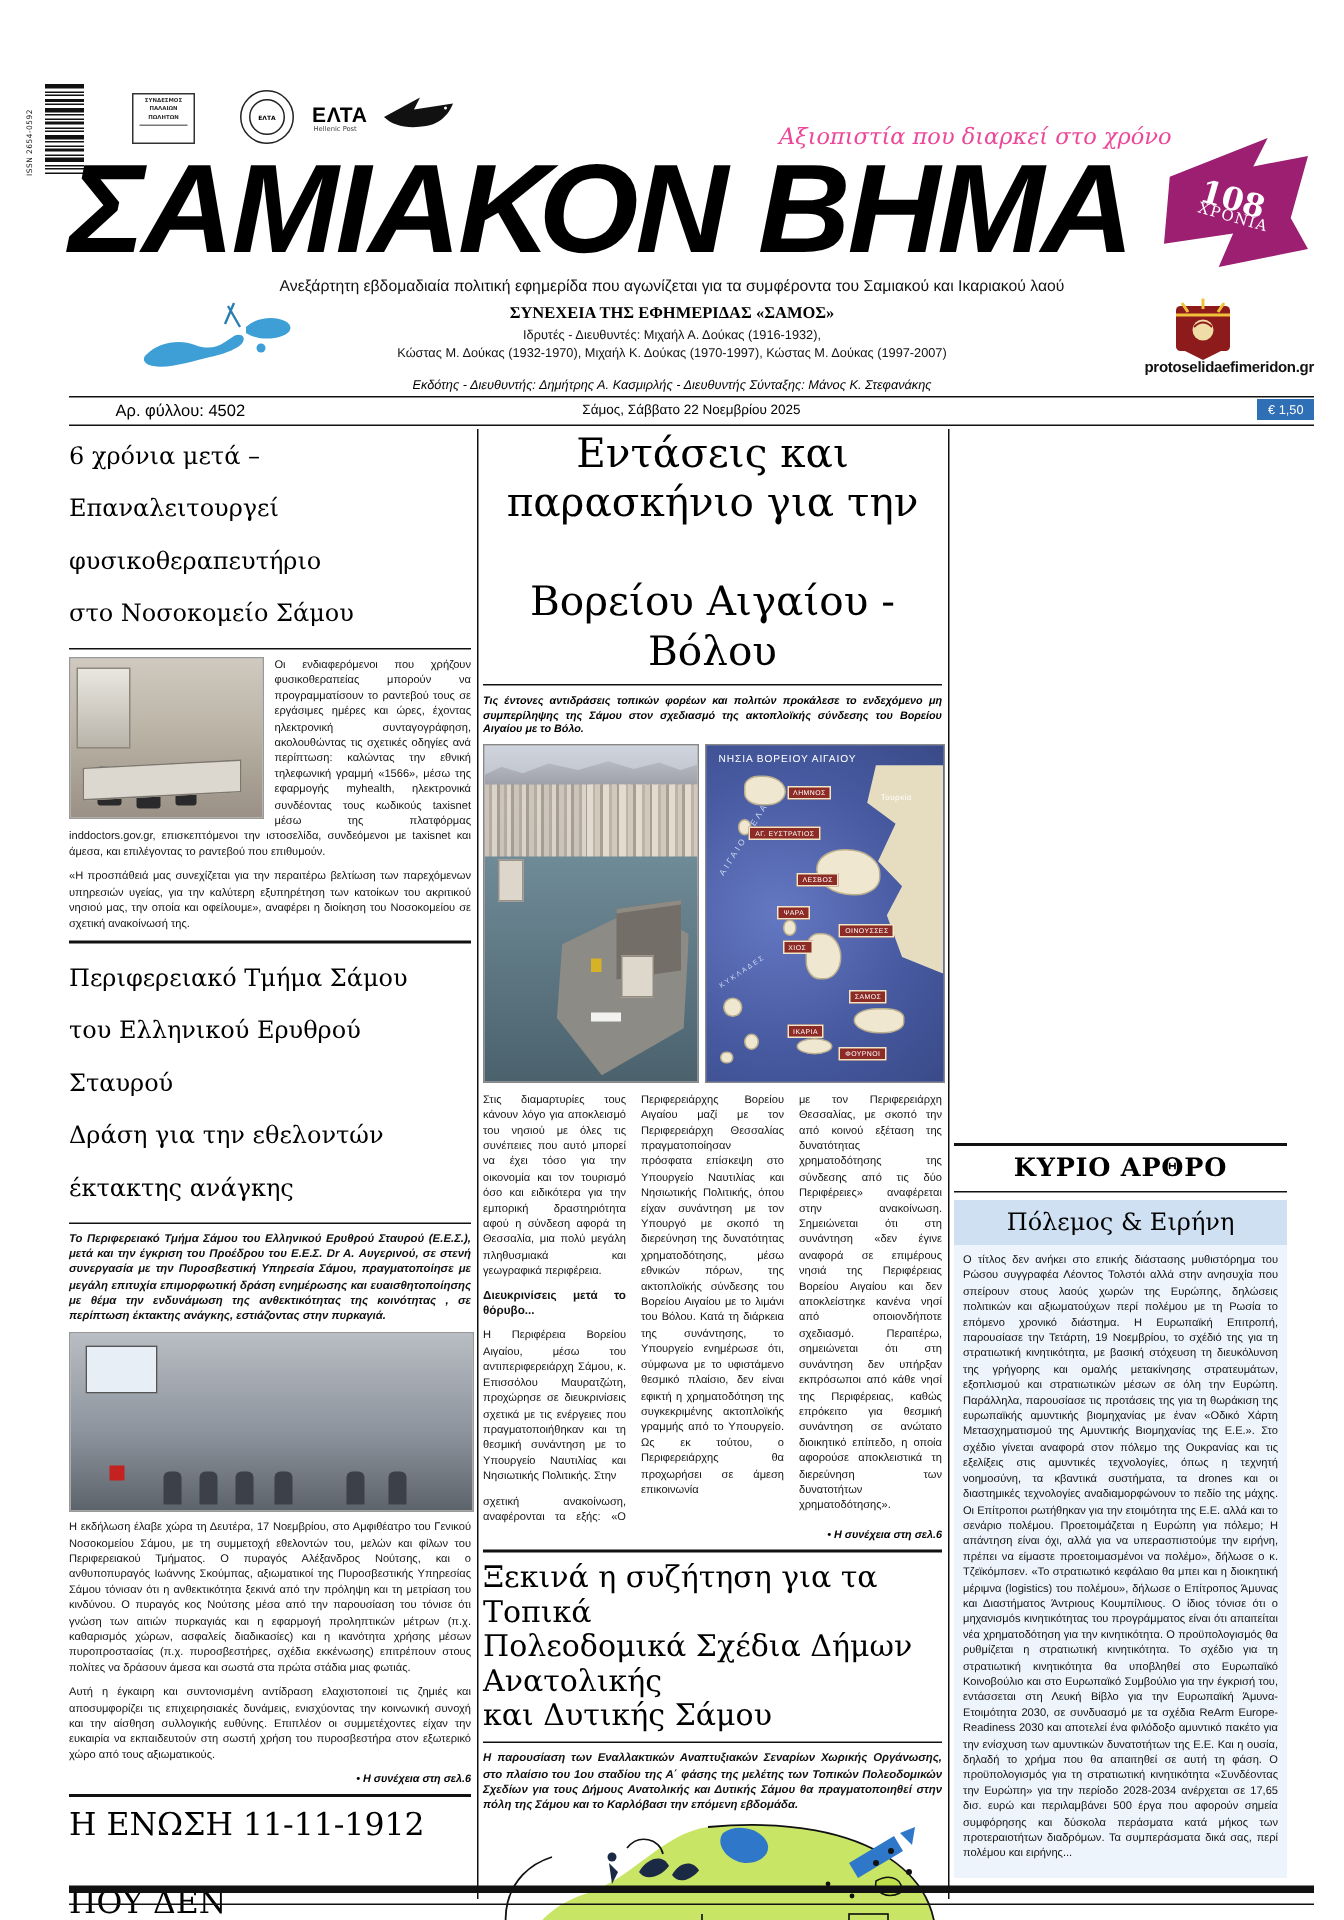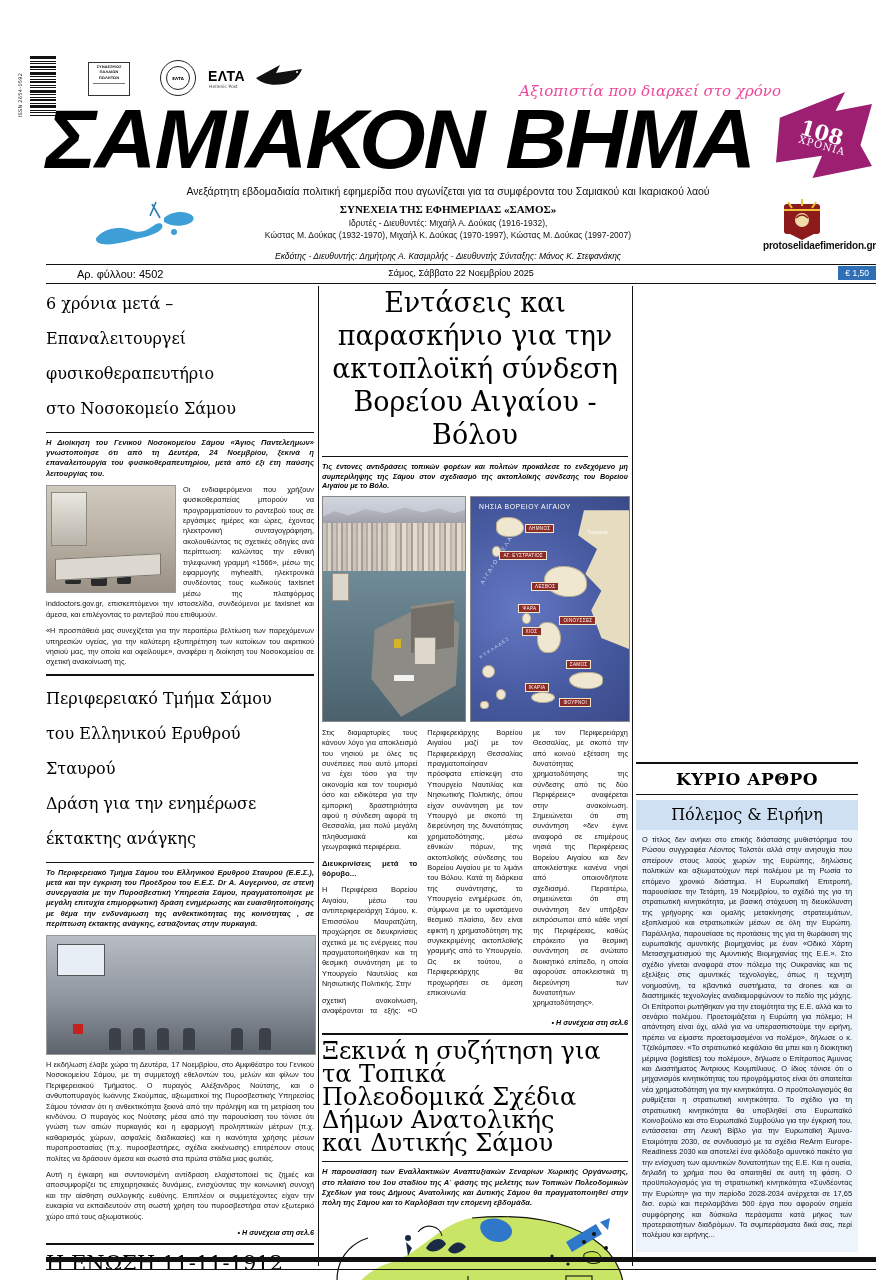--- a/index.html
+++ b/index.html
@@ -222,38 +222,37 @@
 
   <div class="col colA">
 
     <div>
       <h1 class="lead">
         <span>6 χρόνια μετά – Επαναλειτουργεί</span><br>
         <span>φυσικοθεραπευτήριο</span><br>
         <span>στο Νοσοκομείο Σάμου</span>
       </h1>
       <div class="rule-thin"></div>
-      <p class="standfirst">Η Διοίκηση του Γενικού Νοσοκομείου Σάμου «Άγιος Παντελεήμων» γνωστοποίησε ότι από τη Δευτέρα, 24 Νοεμβρίου, ξεκινά η επαναλειτουργία του φυσικοθεραπευτηρίου, μετά από έξι έτη παύσης λειτουργίας του.</p>
       <div class="body">
         <div class="wrapimg ph-clinic">
           <span class="chair" style="left:18px;bottom:8px;width:16px;height:26px;"></span>
           <span class="chair" style="left:44px;bottom:6px;width:16px;height:26px;"></span>
           <span class="chair" style="left:70px;bottom:8px;width:14px;height:24px;"></span>
         </div>
         <p>Οι ενδιαφερόμενοι που χρήζουν φυσικοθεραπείας μπορούν να προγραμματίσουν το ραντεβού τους σε εργάσιμες ημέρες και ώρες, έχοντας ηλεκτρονική συνταγογράφηση, ακολουθώντας τις σχετικές οδηγίες ανά περίπτωση: καλώντας την εθνική τηλεφωνική γραμμή «1566», μέσω της εφαρμογής myhealth, ηλεκτρονικά συνδέοντας τους κωδικούς taxisnet μέσω της πλατφόρμας inddoctors.gov.gr, επισκεπτόμενοι την ιστοσελίδα, συνδεόμενοι με taxisnet και άμεσα, και επιλέγοντας το ραντεβού που επιθυμούν.</p>
         <p>«Η προσπάθειά μας συνεχίζεται για την περαιτέρω βελτίωση των παρεχόμενων υπηρεσιών υγείας, για την καλύτερη εξυπηρέτηση των κατοίκων του ακριτικού νησιού μας, την οποία και οφείλουμε», αναφέρει η διοίκηση του Νοσοκομείου σε σχετική ανακοίνωσή της.</p>
       </div>
       <div class="rule-thick"></div>
     </div>
 
     <div>
       <h1 class="lead">
         <span>Περιφερειακό Τμήμα Σάμου</span><br>
         <span>του Ελληνικού Ερυθρού Σταυρού</span><br>
-        <span>Δράση για την ενημέρωσε</span><br>
+        <span>Δράση για την εθελοντών</span><br>
         <span>έκτακτης ανάγκης</span>
       </h1>
       <div class="rule-thin"></div>
       <p class="standfirst">Το Περιφερειακό Τμήμα Σάμου του Ελληνικού Ερυθρού Σταυρού (Ε.Ε.Σ.), μετά και την έγκριση του Προέδρου του Ε.Ε.Σ. Dr A. Αυγερινού, σε στενή συνεργασία με την Πυροσβεστική Υπηρεσία Σάμου, πραγματοποίησε με μεγάλη επιτυχία επιμορφωτική δράση ενημέρωσης και ευαισθητοποίησης με θέμα την ενδυνάμωση της ανθεκτικότητας της κοινότητας , σε περίπτωση έκτακτης ανάγκης, εστιάζοντας στην πυρκαγιά.</p>
       <div class="fullimg ph-meeting">
         <span class="scr"></span>
         <span class="rc"></span>
         <span class="pp" style="left:62px;"></span>
         <span class="pp" style="left:86px;"></span>
         <span class="pp" style="left:110px;"></span>
@@ -275,21 +274,21 @@
         <br>
         <span>ΠΟΥ ΔΕΝ ΕΦΑΡΜΟΣΤΗΚΕ</span>
       </h1>
 
     </div>
   </div>
 
   <div class="col colB">
     <h1 class="lead" style="font-size:27px;line-height:33px;text-align:center;margin-bottom:4px;">
       <span>Εντάσεις και παρασκήνιο για την</span><br>
-      <span>ακτοπλοϊκή σύνδεση</span><br>
+      <br>
       <span>Βορείου Αιγαίου - Βόλου</span>
     </h1>
     <div class="rule-thin"></div>
     <p class="capbar">Τις έντονες αντιδράσεις τοπικών φορέων και πολιτών προκάλεσε το ενδεχόμενο μη συμπερίληψης της Σάμου στον σχεδιασμό της ακτοπλοϊκής σύνδεσης του Βορείου Αιγαίου με το Βόλο.</p>
 
     <div style="display:flex;gap:6px;">
       <div style="flex:1 1 auto;">
         <div class="mainphoto">
           <span class="hills"></span>
           <span class="city"></span>
@@ -348,21 +347,21 @@
       <p>Στις διαμαρτυρίες τους κάνουν λόγο για αποκλεισμό του νησιού με όλες τις συνέπειες που αυτό μπορεί να έχει τόσο για την οικονομία και τον τουρισμό όσο και ειδικότερα για την εμπορική δραστηριότητα αφού η σύνδεση αφορά τη Θεσσαλία, μια πολύ μεγάλη πληθυσμιακά και γεωγραφικά περιφέρεια.</p>
       <p class="subhead">Διευκρινίσεις μετά το θόρυβο...</p>
       <p>Η Περιφέρεια Βορείου Αιγαίου, μέσω του αντιπεριφερειάρχη Σάμου, κ. Επισσόλου Μαυρατζώτη, προχώρησε σε διευκρινίσεις σχετικά με τις ενέργειες που πραγματοποιήθηκαν και τη θεσμική συνάντηση με το Υπουργείο Ναυτιλίας και Νησιωτικής Πολιτικής. Στην</p>
       <p>σχετική ανακοίνωση, αναφέρονται τα εξής: «Ο Περιφερειάρχης Βορείου Αιγαίου μαζί με τον Περιφερειάρχη Θεσσαλίας πραγματοποίησαν πρόσφατα επίσκεψη στο Υπουργείο Ναυτιλίας και Νησιωτικής Πολιτικής, όπου είχαν συνάντηση με τον Υπουργό με σκοπό τη διερεύνηση της δυνατότητας χρηματοδότησης, μέσω εθνικών πόρων, της ακτοπλοϊκής σύνδεσης του Βορείου Αιγαίου με το λιμάνι του Βόλου. Κατά τη διάρκεια της συνάντησης, το Υπουργείο ενημέρωσε ότι, σύμφωνα με το υφιστάμενο θεσμικό πλαίσιο, δεν είναι εφικτή η χρηματοδότηση της συγκεκριμένης ακτοπλοϊκής γραμμής από το Υπουργείο. Ως εκ τούτου, ο Περιφερειάρχης θα προχωρήσει σε άμεση επικοινωνία</p>
       <p>με τον Περιφερειάρχη Θεσσαλίας, με σκοπό την από κοινού εξέταση της δυνατότητας χρηματοδότησης της σύνδεσης από τις δύο Περιφέρειες» αναφέρεται στην ανακοίνωση. Σημειώνεται ότι στη συνάντηση «δεν έγινε αναφορά σε επιμέρους νησιά της Περιφέρειας Βορείου Αιγαίου και δεν αποκλείστηκε κανένα νησί από οποιονδήποτε σχεδιασμό. Περαιτέρω, σημειώνεται ότι στη συνάντηση δεν υπήρξαν εκπρόσωποι από κάθε νησί της Περιφέρειας, καθώς επρόκειτο για θεσμική συνάντηση σε ανώτατο διοικητικό επίπεδο, η οποία αφορούσε αποκλειστικά τη διερεύνηση των δυνατοτήτων χρηματοδότησης».</p>
     </div>
     <div class="cont">• Η συνέχεια στη σελ.6</div>
     <div class="rule-thick"></div>
 
     <div>
-      <h1 class="lead" style="font-size:24px;line-height:23px;">
+      <h1 class="lead" style="font-size:20px;line-height:23px;">
         <span>Ξεκινά η συζήτηση για τα Τοπικά</span><br>
         <span>Πολεοδομικά Σχέδια Δήμων Ανατολικής</span><br>
         <span>και Δυτικής Σάμου</span>
       </h1>
       <div class="rule-thin"></div>
       <p class="standfirst">Η παρουσίαση των Εναλλακτικών Αναπτυξιακών Σεναρίων Χωρικής Οργάνωσης, στο πλαίσιο του 1ου σταδίου της Α΄ φάσης της μελέτης των Τοπικών Πολεοδομικών Σχεδίων για τους Δήμους Ανατολικής και Δυτικής Σάμου θα πραγματοποιηθεί στην πόλη της Σάμου και το Καρλόβασι την επόμενη εβδομάδα.</p>
 
       <svg class="illu" viewBox="0 0 306 160">
         <path d="M150 4 C260 -6 312 40 300 92 C292 132 236 152 170 150 C100 148 52 140 34 120 C14 98 30 60 70 48 C100 38 120 8 150 4 Z" fill="#bfe04a" opacity=".85"></path>
         <path d="M46 24 C14 34 6 70 26 96 C44 120 92 140 150 142" fill="none" stroke="#111" stroke-width="1.2"></path>

